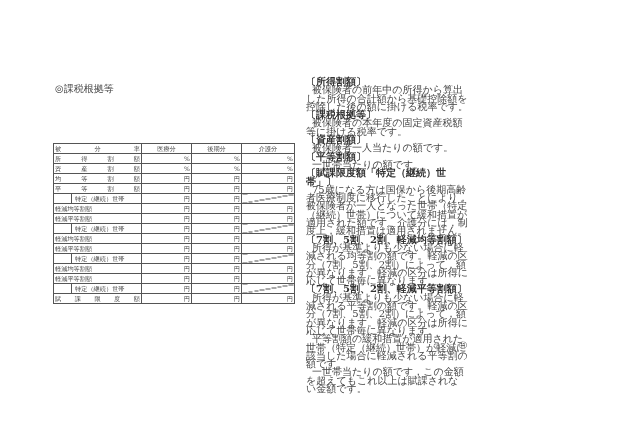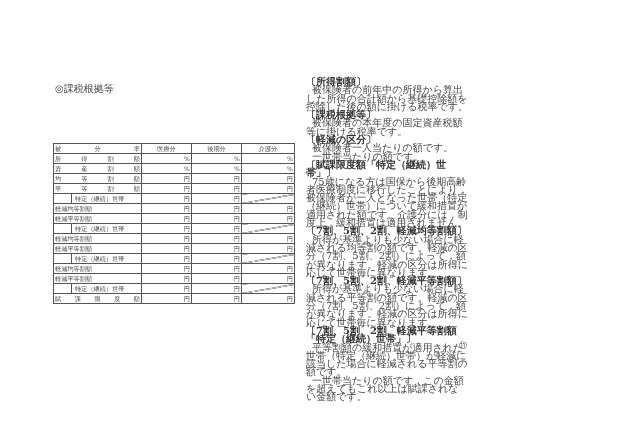--- a/index.html
+++ b/index.html
@@ -176,27 +176,27 @@
         <td class="num">円</td>
       </tr>
     </tbody>
 </table>
 
 <div class="notes" id="notes">
     <div class="note-title">〔所得割額〕</div>
     <div class="note-body">被保険者の前年中の所得から算出した所得の合計額から基礎控除額を控除した後の額に掛ける税率です。</div>
     <div class="note-title">〔課税根拠等〕</div>
     <div class="note-body">被保険者の本年度の固定資産税額等に掛ける税率です。</div>
-    <div class="note-title">〔軽減の区分〕</div>
+    <div class="note-title">〔資産割額〕</div>
     <div class="note-body">被保険者一人当たりの額です。</div>
+    <div class="note-title">〔平等割額〕</div>
     <div class="note-body">一世帯当たりの額です。</div>
     <div class="note-title">〔賦課限度額「特定（継続）世帯」〕</div>
     <div class="note-body">75歳になる方は国保から後期高齢者医療制度に移行したことにより，被保険者が一人となった世帯（特定（継続）世帯）について緩和措置が適用された額です。介護分には，制度上，緩和措置は適用されません。</div>
     <div class="note-title">〔7割、5割、2割、軽減均等割額〕</div>
     <div class="note-body">所得が基準よりも少ない場合に軽減される均等割の額です。軽減の区分（7割、5割、2割）によって，額が異なります。軽減の区分は所得に応じて世帯毎に異なります。</div>
     <div class="note-title">〔7割、5割、2割、軽減平等割額〕</div>
     <div class="note-body">所得が基準よりも少ない場合に軽減される平等割の額です。軽減の区分（7割、5割、2割）によって，額が異なります。軽減の区分は所得に応じて世帯毎に異なります。</div>
-    <div class="note-title">〔7割、5割、2割、軽減平等割額「特定（継続）世帯」〕</div>
     <div class="note-body">平等割額の緩和措置が適用された世帯（特定（継続）世帯）が軽減に該当した場合に軽減される平等割の額です。</div>
     <div class="note-body">一世帯当たりの額です，この金額を超えてもこれ以上は賦課されない金額です。</div>
   </div>
 
 <div class="page-number">⑪</div>
 
 </body></html>

